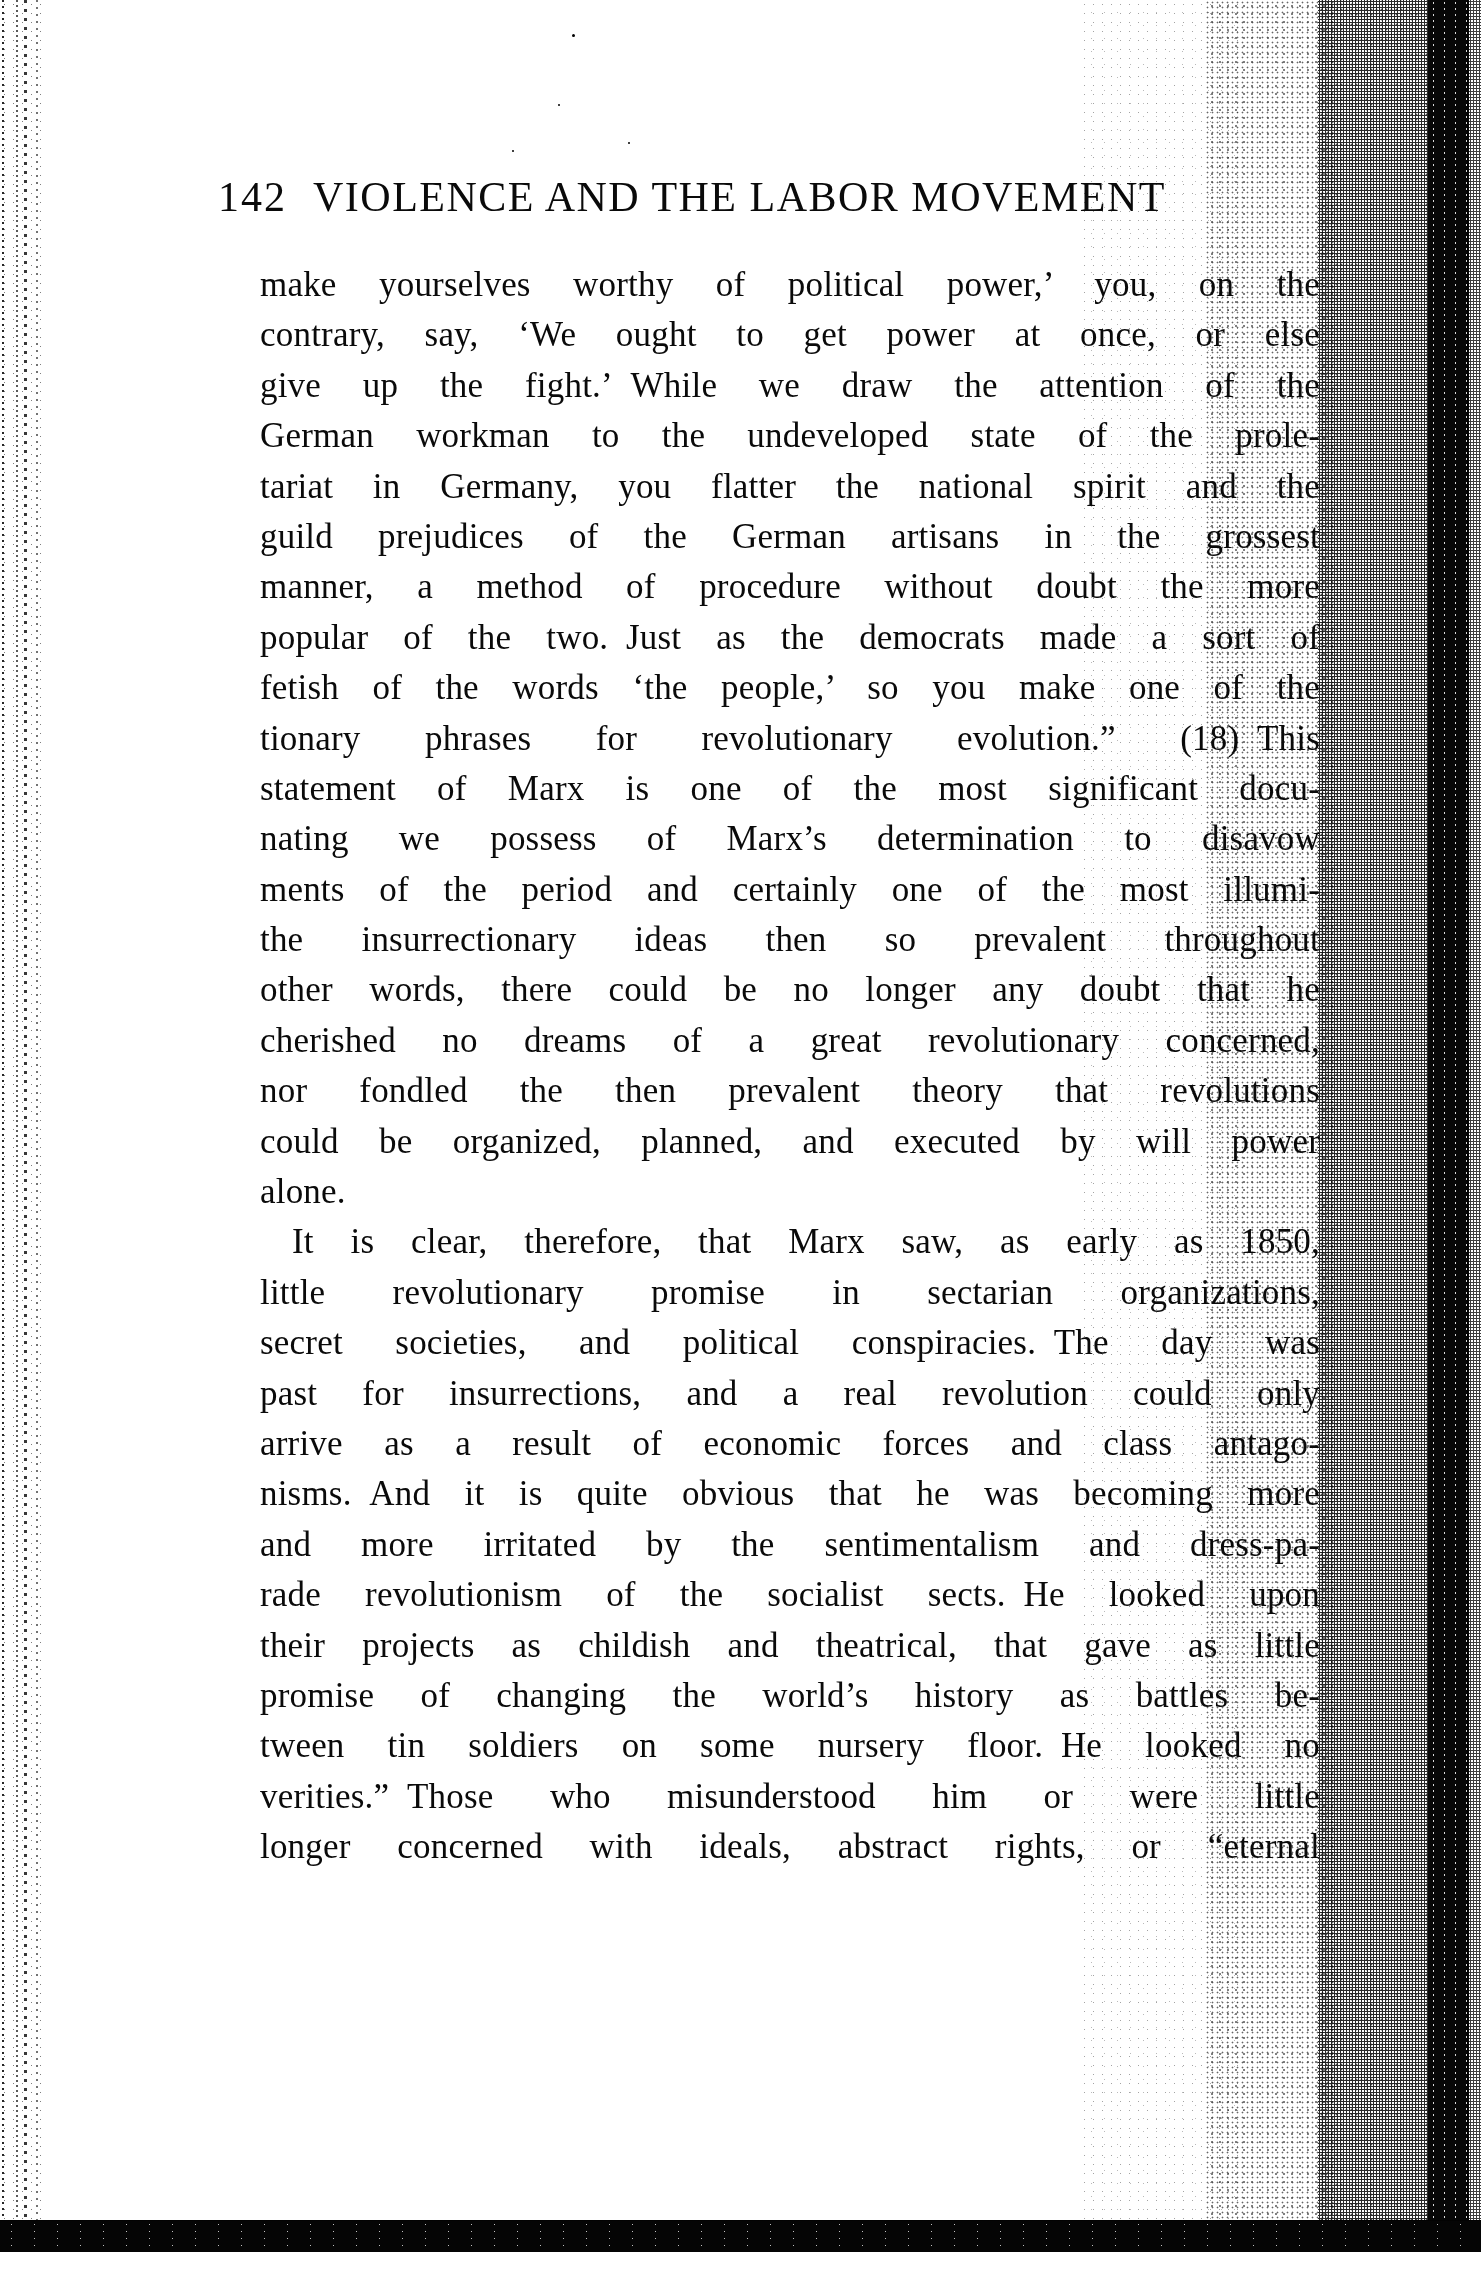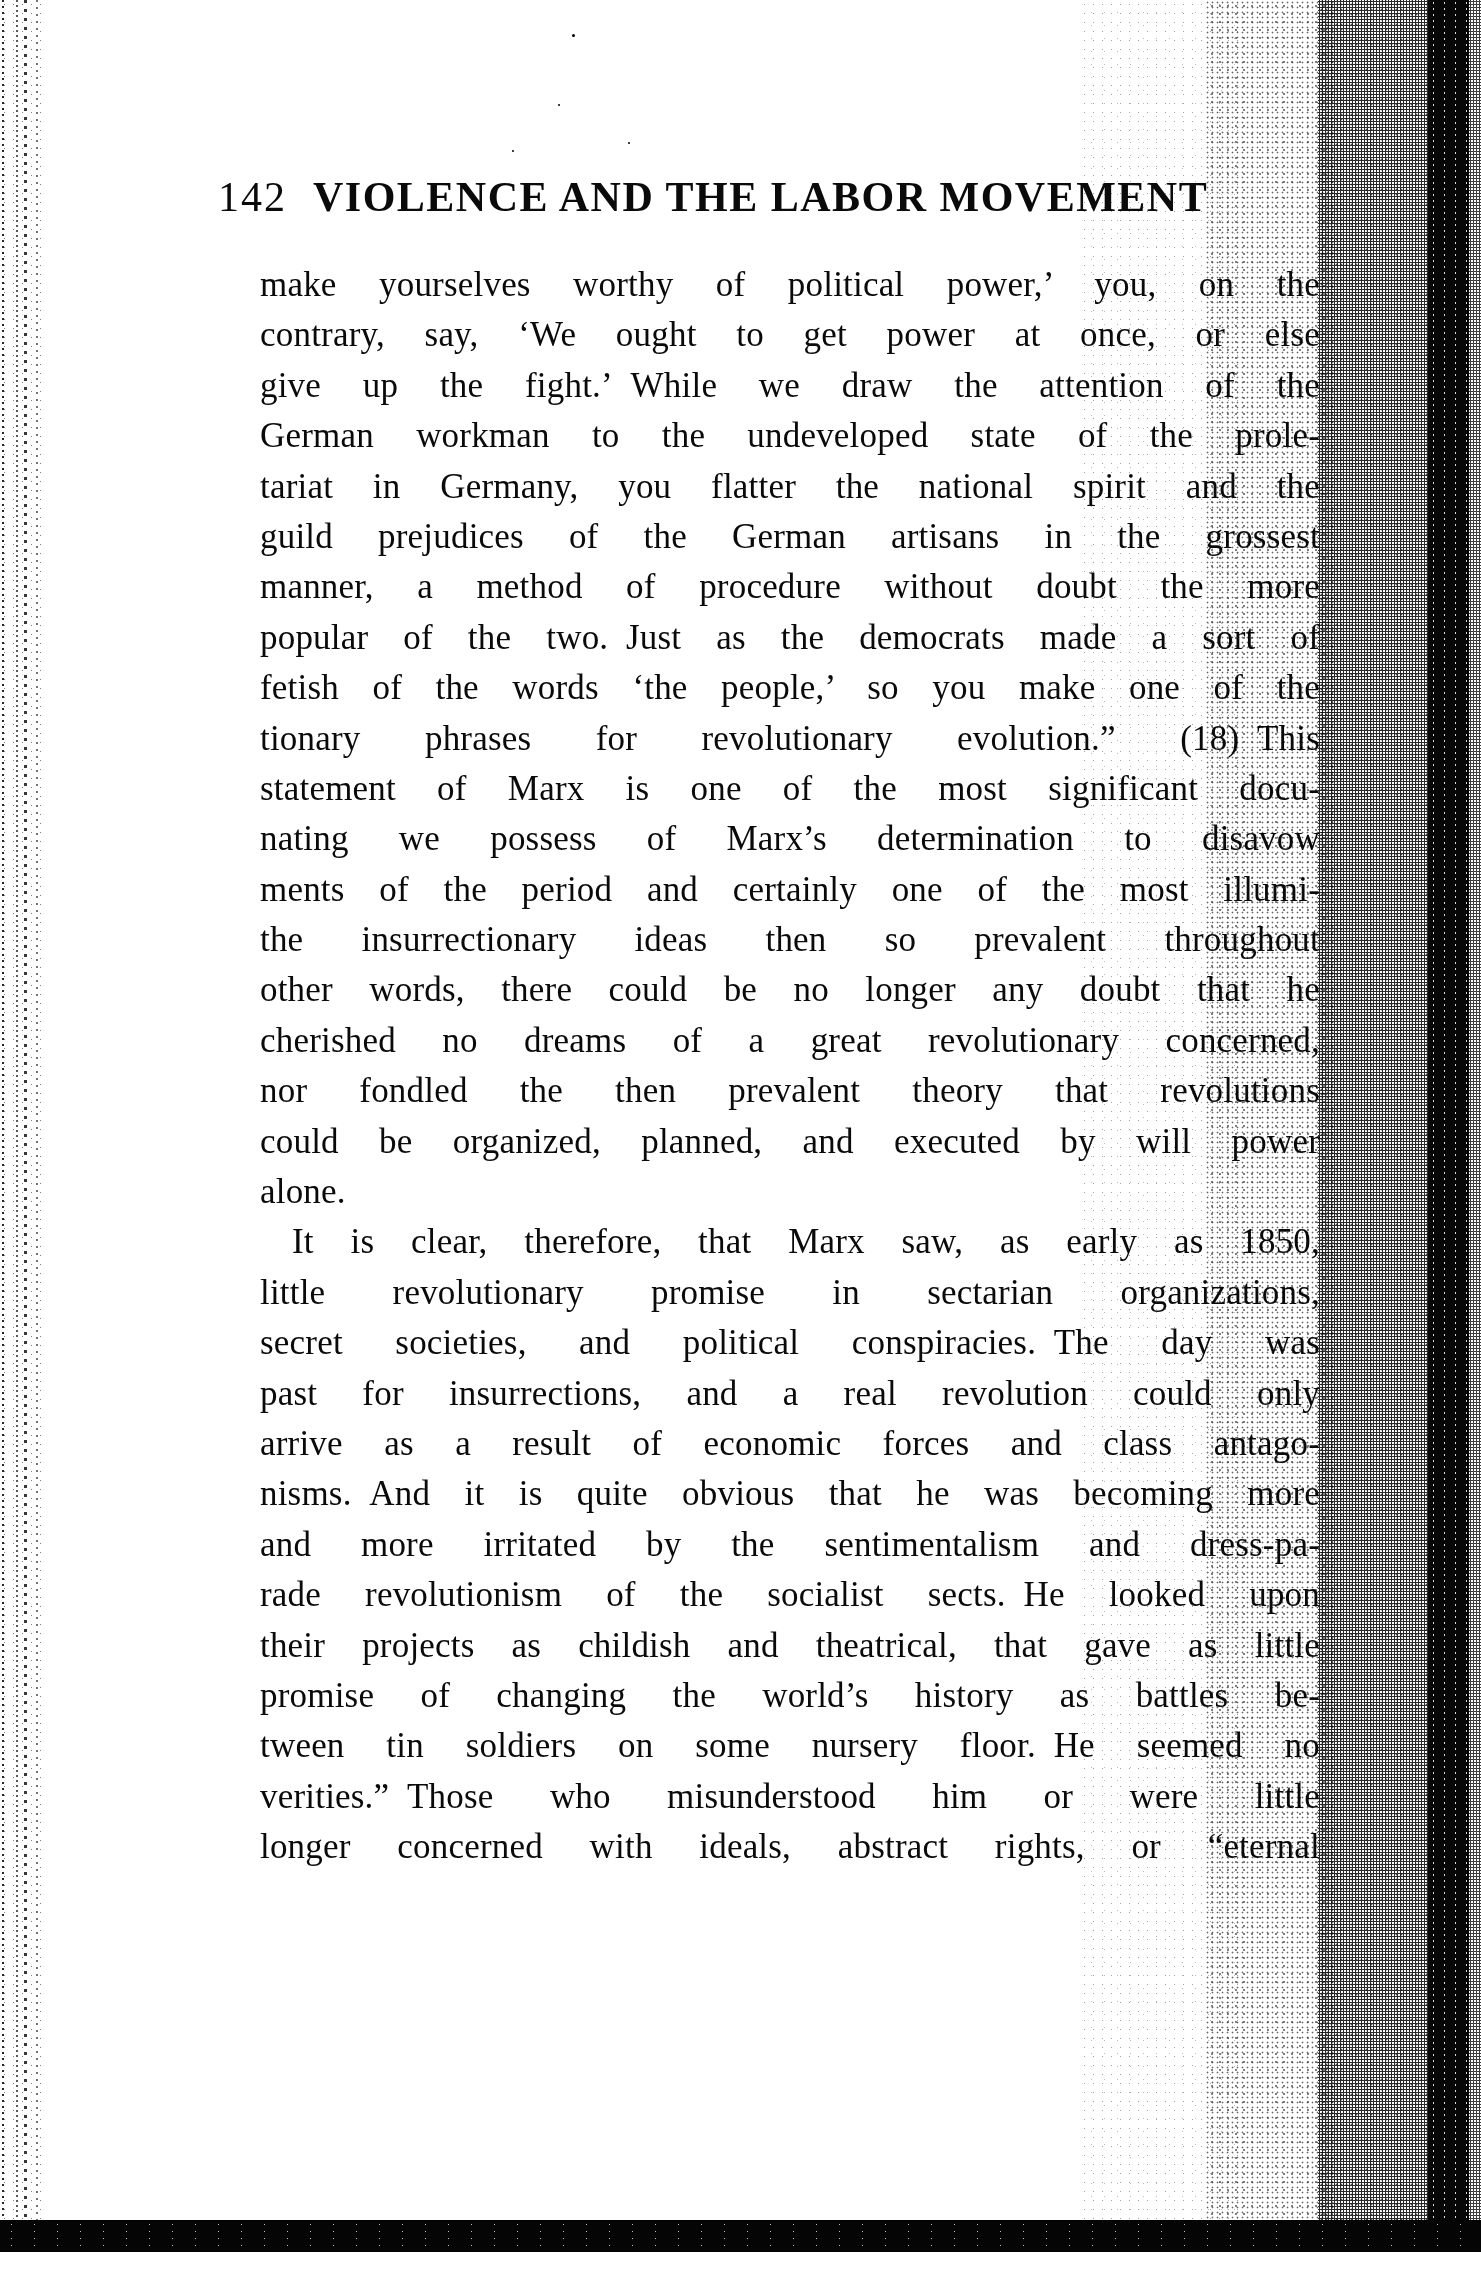--- a/index.html
+++ b/index.html
@@ -88,21 +88,21 @@
   .running-header {
     position: absolute;
     left: 218px; top: 176px;
     display: flex;
     align-items: center;
     font-size: 42px;
     line-height: 1;
     white-space: nowrap;
   }
   .page-number { letter-spacing: 2px; }
-  .header-title { margin-left: 26px; letter-spacing: 1.5px; font-weight: bold; }
+  .header-title { margin-left: 26px; letter-spacing: 1.5px; }
 
   .body-text {
     position: absolute;
     left: 260px; top: 260px;
     width: 1060px;
     font-size: 35px;
     letter-spacing: .2px;
   }
   .paragraph { margin: 0; }
   .line {
@@ -165,19 +165,19 @@
         <div class="line indent">It is clear, therefore, that Marx saw, as early as 1850,</div>
         <div class="line">little revolutionary promise in sectarian organizations,</div>
         <div class="line">secret societies, and political conspiracies. The day was</div>
         <div class="line">past for insurrections, and a real revolution could only</div>
         <div class="line">arrive as a result of economic forces and class antago-</div>
         <div class="line">nisms. And it is quite obvious that he was becoming more</div>
         <div class="line">and more irritated by the sentimentalism and dress-pa-</div>
         <div class="line">rade revolutionism of the socialist sects. He looked upon</div>
         <div class="line">their projects as childish and theatrical, that gave as little</div>
         <div class="line">promise of changing the world’s history as battles be-</div>
-        <div class="line">tween tin soldiers on some nursery floor. He seemed no</div>
+        <div class="line">tween tin soldiers on some nursery floor. He looked no</div>
         <div class="line">verities.” Those who misunderstood him or were little</div>
         <div class="line">longer concerned with ideals, abstract rights, or “eternal</div>
       </div>
     </div>
 
 </div>
 
 </body></html>

